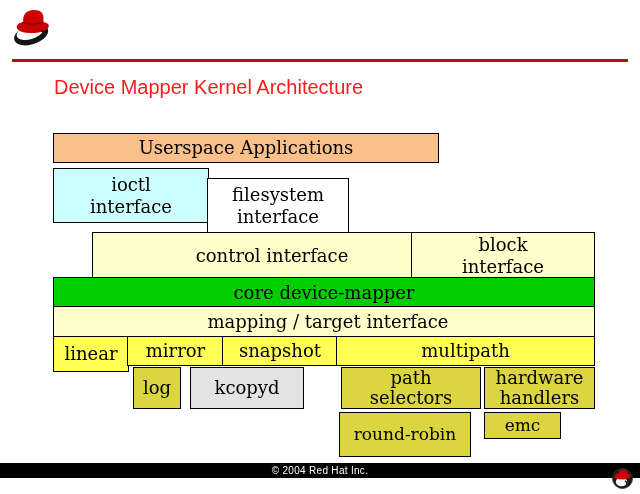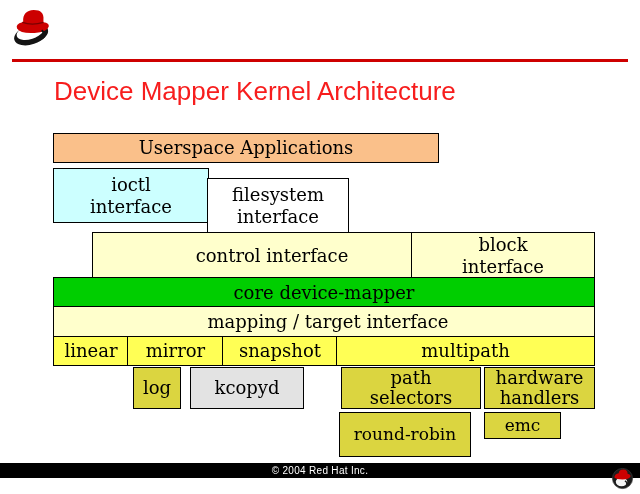--- a/index.html
+++ b/index.html
@@ -9,37 +9,37 @@
   }
   
   .hat-logo{position:absolute;left:10px;top:7px;width:44px;height:43px;}
   .wordmark{position:absolute;left:56px;top:18px;font-size:25px;color:#111;letter-spacing:-0.5px;}
   .wordmark .wm-bold{font-weight:800;}
   .wordmark .wm-light{font-weight:400;}
   .header-rule{position:absolute;left:12px;top:59px;width:616px;height:3px;background:#CE0000;}
   
   .page-title{
     position:absolute;left:54px;top:76px;margin:0;
-    font-size:26px;font-weight:400;color:#F71D1D;letter-spacing:0px;
+    font-size:20px;font-weight:400;color:#F71D1D;letter-spacing:0px;
   }
   
   .box{
     position:absolute;box-sizing:border-box;border:1.5px solid #000;
     display:flex;align-items:center;justify-content:center;text-align:center;
     font-family:"DejaVu Serif",serif;font-size:18px;color:#000;
     white-space:pre-line;line-height:1.22;
   }
   .b-userspace {left:53px; top:133px;width:386px;height:30px;background:#FAC08A;}
   .b-ioctl     {left:53px; top:168px;width:156px;height:55px;background:#CCFFFF;}
   .b-filesystem{left:207px;top:178px;width:142px;height:55px;background:#FFFFFF;}
   .b-control   {left:53px; top:232px;width:360px;height:47px;background:#FFFFCC;margin-left:39px;}
   .b-block     {left:411px;top:232px;width:184px;height:47px;background:#FFFFCC;line-height:1.18;}
   .b-core      {left:53px; top:277px;width:542px;height:31px;background:#00CE00;}
   .b-mapping   {left:53px; top:306px;width:542px;height:32px;background:#FFFFCC;padding-left:8px;}
-  .b-linear    {left:53px; top:336px;width:76px; height:30px;background:#FFFF55;}
+  .b-linear    {left:53px; top:336px;width:76px; height:36px;background:#FFFF55;}
   .b-mirror    {left:127px;top:336px;width:97px; height:30px;background:#FFFF55;}
   .b-snapshot  {left:222px;top:336px;width:116px;height:30px;background:#FFFF55;}
   .b-multipath {left:336px;top:336px;width:259px;height:30px;background:#FFFF55;}
   .b-log       {left:133px;top:367px;width:48px; height:42px;background:#DBD540;}
   .b-kcopyd    {left:190px;top:367px;width:114px;height:42px;background:#E3E3E3;}
   .b-pathsel   {left:341px;top:367px;width:140px;height:42px;background:#DBD540;line-height:1.12;}
   .b-hwhand    {left:484px;top:367px;width:111px;height:42px;background:#DBD540;line-height:1.12;}
   .b-roundrobin{left:339px;top:412px;width:132px;height:45px;background:#DBD540;font-size:17px;}
   .b-emc       {left:484px;top:412px;width:77px; height:27px;background:#DBD540;font-size:17px;}
   

